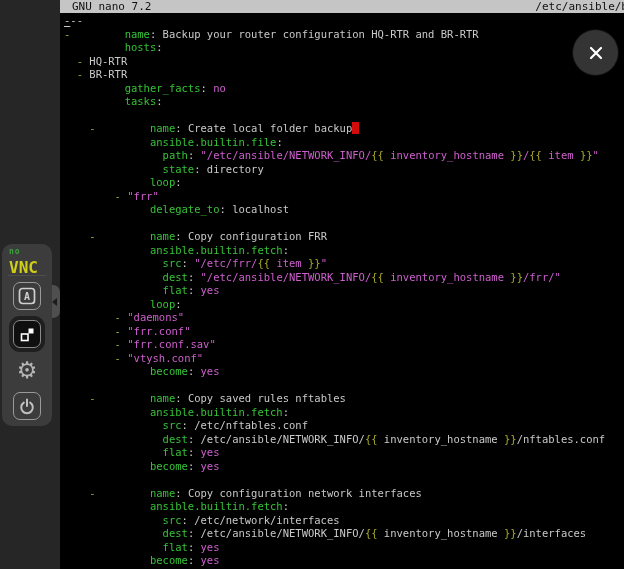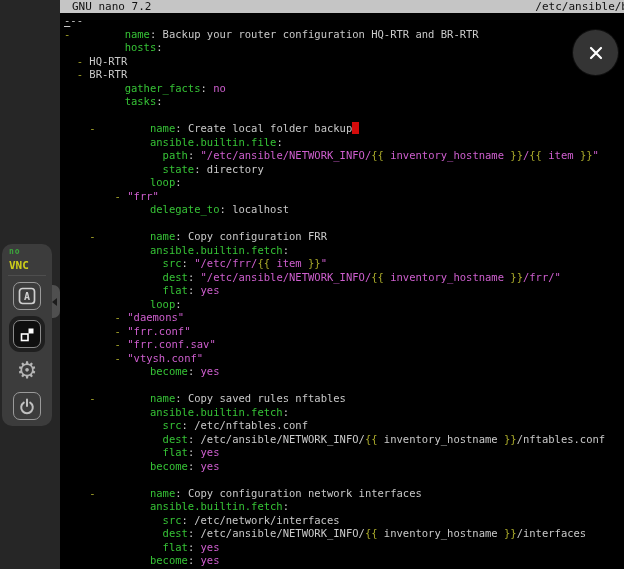--- a/index.html
+++ b/index.html
@@ -29,21 +29,21 @@
   .close-btn{position:absolute;left:573px;top:30px;width:45px;height:45px;
              border-radius:50%;background:#343434;z-index:30;
              display:flex;align-items:center;justify-content:center;
              box-shadow:0 0 0 1px rgba(255,255,255,0.06);cursor:pointer;}
 
   
   .vnc-panel{position:absolute;left:2px;top:244px;width:50px;height:182px;
              background:#3c3c3c;border-radius:10px;z-index:20;}
   .logo{position:absolute;left:7px;top:4px;font-weight:bold;line-height:1;}
   .logo .logo-no{display:block;color:#3da33d;font-size:8px;letter-spacing:1px;}
-  .logo .logo-vnc{display:block;color:#cfcf1a;font-size:11px;margin-top:4px;}
+  .logo .logo-vnc{display:block;color:#cfcf1a;font-size:16px;margin-top:4px;}
   .divider{position:absolute;left:6px;top:31px;width:38px;height:1px;background:#4e4e4e;}
   .vbtn{position:absolute;left:11px;width:28px;height:28px;border:1.5px solid #9a9a9a;
         border-radius:7px;display:flex;align-items:center;justify-content:center;
         box-sizing:border-box;cursor:pointer;background:transparent;}
   .vbtn.b-keyboard{top:38px;}
   .vbtn.b-screen{top:76px;background:#0f0f0f;border-color:#8a8a8a;
                  box-shadow:0 0 0 4px #1f1f1f;}
   .vbtn.b-settings{top:112px;border:none;}
   .vbtn.b-power{top:148px;}
   .gear{font-family:"DejaVu Sans",sans-serif;font-size:23px;color:#b5b5b5;line-height:1;}

